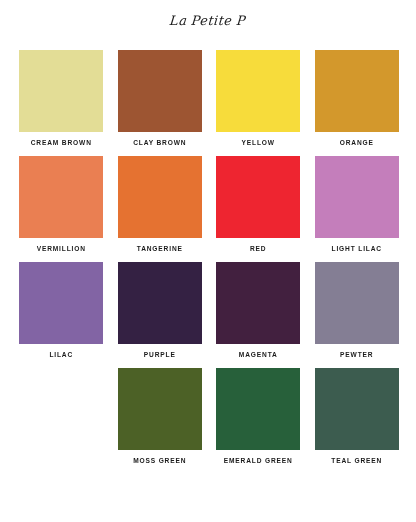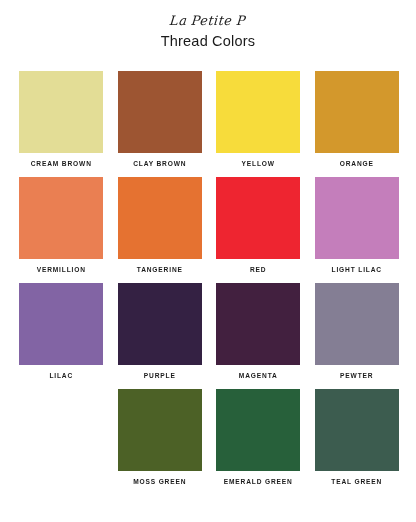--- a/index.html
+++ b/index.html
@@ -83,21 +83,20 @@
     line-height: 1;
   }
 </style>
 </head>
 <body>
 
 <div class="page">
 
   <div class="header">
     <div class="brand">La Petite P</div>
-    <div class="subtitle">Thread Colors</div>
   </div>
 
   <div class="grid">
       <div class="row">
         <div class="cell">
           <div class="swatch" style="background: rgb(227, 221, 150);"></div>
           <div class="label">CREAM BROWN</div>
         </div>
         <div class="cell">
           <div class="swatch" style="background: rgb(157, 85, 50);"></div>

